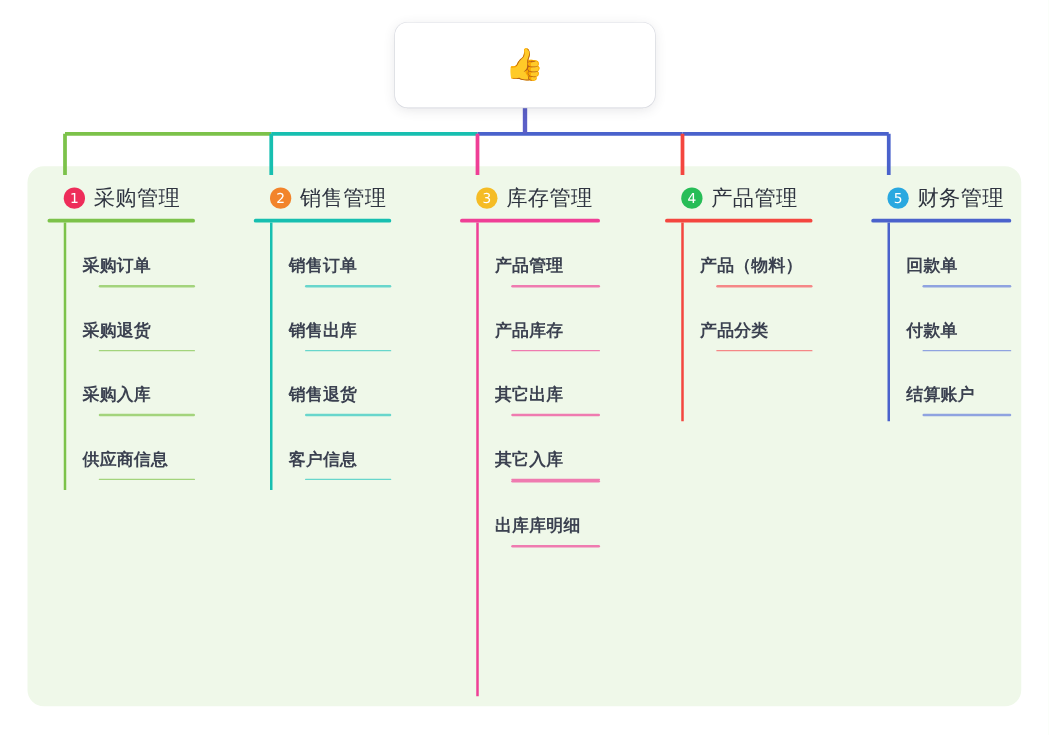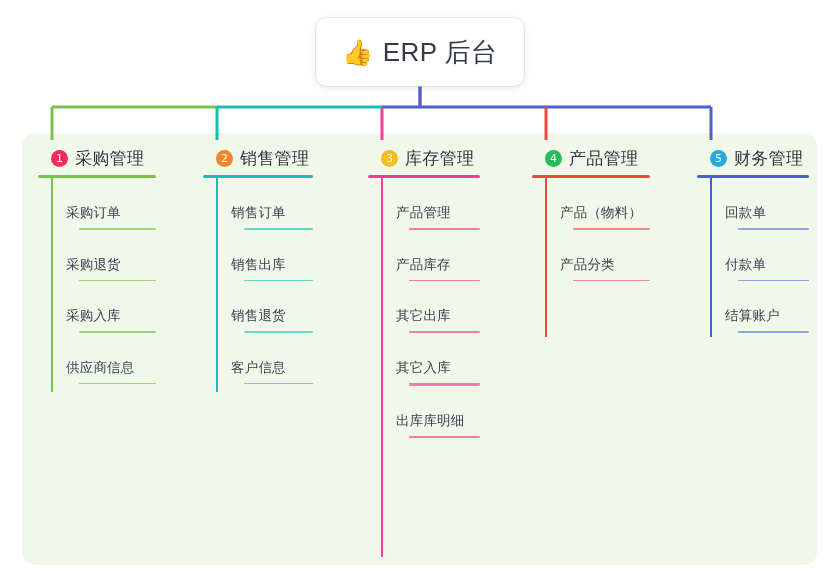--- a/index.html
+++ b/index.html
@@ -124,20 +124,21 @@
   .spine {
     position: absolute;
     left: 13px;
     top: 0;
     width: 2px;
   }
   .leaf {
     position: relative;
     padding-left: 28px;
     box-sizing: border-box;
+    font-weight: bold;
   }
   .leaf-label {
     font-size: 13.5px;
     color: #3b4150;
     white-space: nowrap;
     display: block;
     padding-bottom: 6px;
     padding-top: 26px;
     letter-spacing: 0.2px;
   }
@@ -166,21 +167,20 @@
         <line x1="217" y1="107" x2="217" y2="140" stroke="#17bfb0" stroke-width="3"></line>
         <line x1="382" y1="107" x2="382" y2="140" stroke="#ef3f96" stroke-width="3"></line>
         <line x1="546" y1="107" x2="546" y2="140" stroke="#f4463f" stroke-width="3"></line>
         <line x1="711" y1="107" x2="711" y2="140" stroke="#4a62cc" stroke-width="3"></line>
       </g>
   </svg>
 
   <div class="root-node">
     <div class="root-inner">
       <span class="root-emoji">👍</span>
-      <span class="root-label">ERP 后台</span>
     </div>
   </div>
 
   <div id="branch-host">
       <div class="branch" style="left: 38px; top: 146px; width: 118px;">
         <div class="branch-head">
           <span class="badge" style="background: rgb(238, 45, 90);">1</span>
           <span class="branch-title">采购管理</span>
         </div>
         <div class="branch-rule" style="background: rgb(124, 194, 74); width: 118px;"></div>

